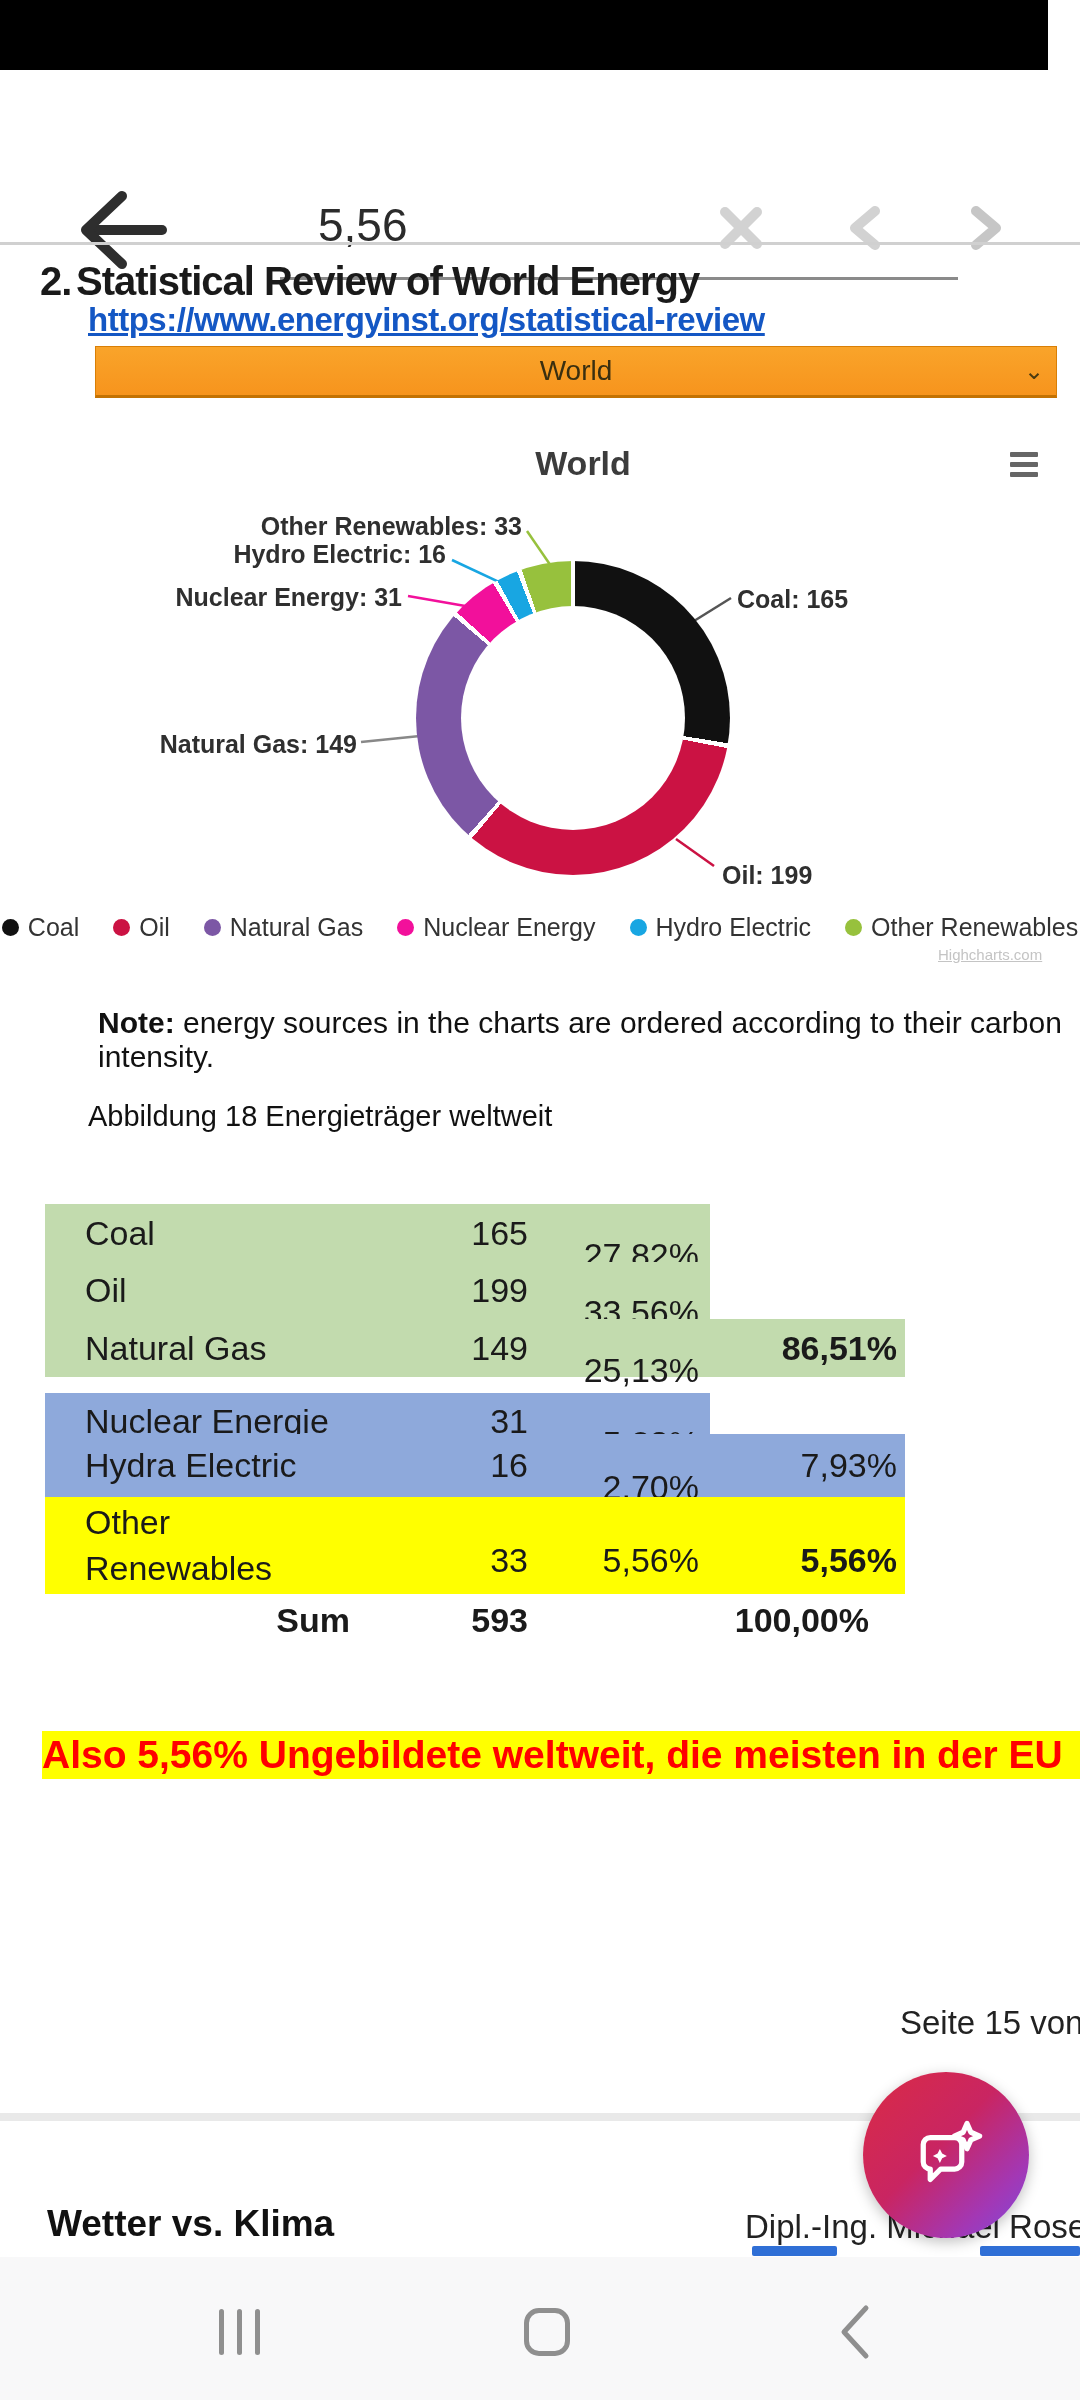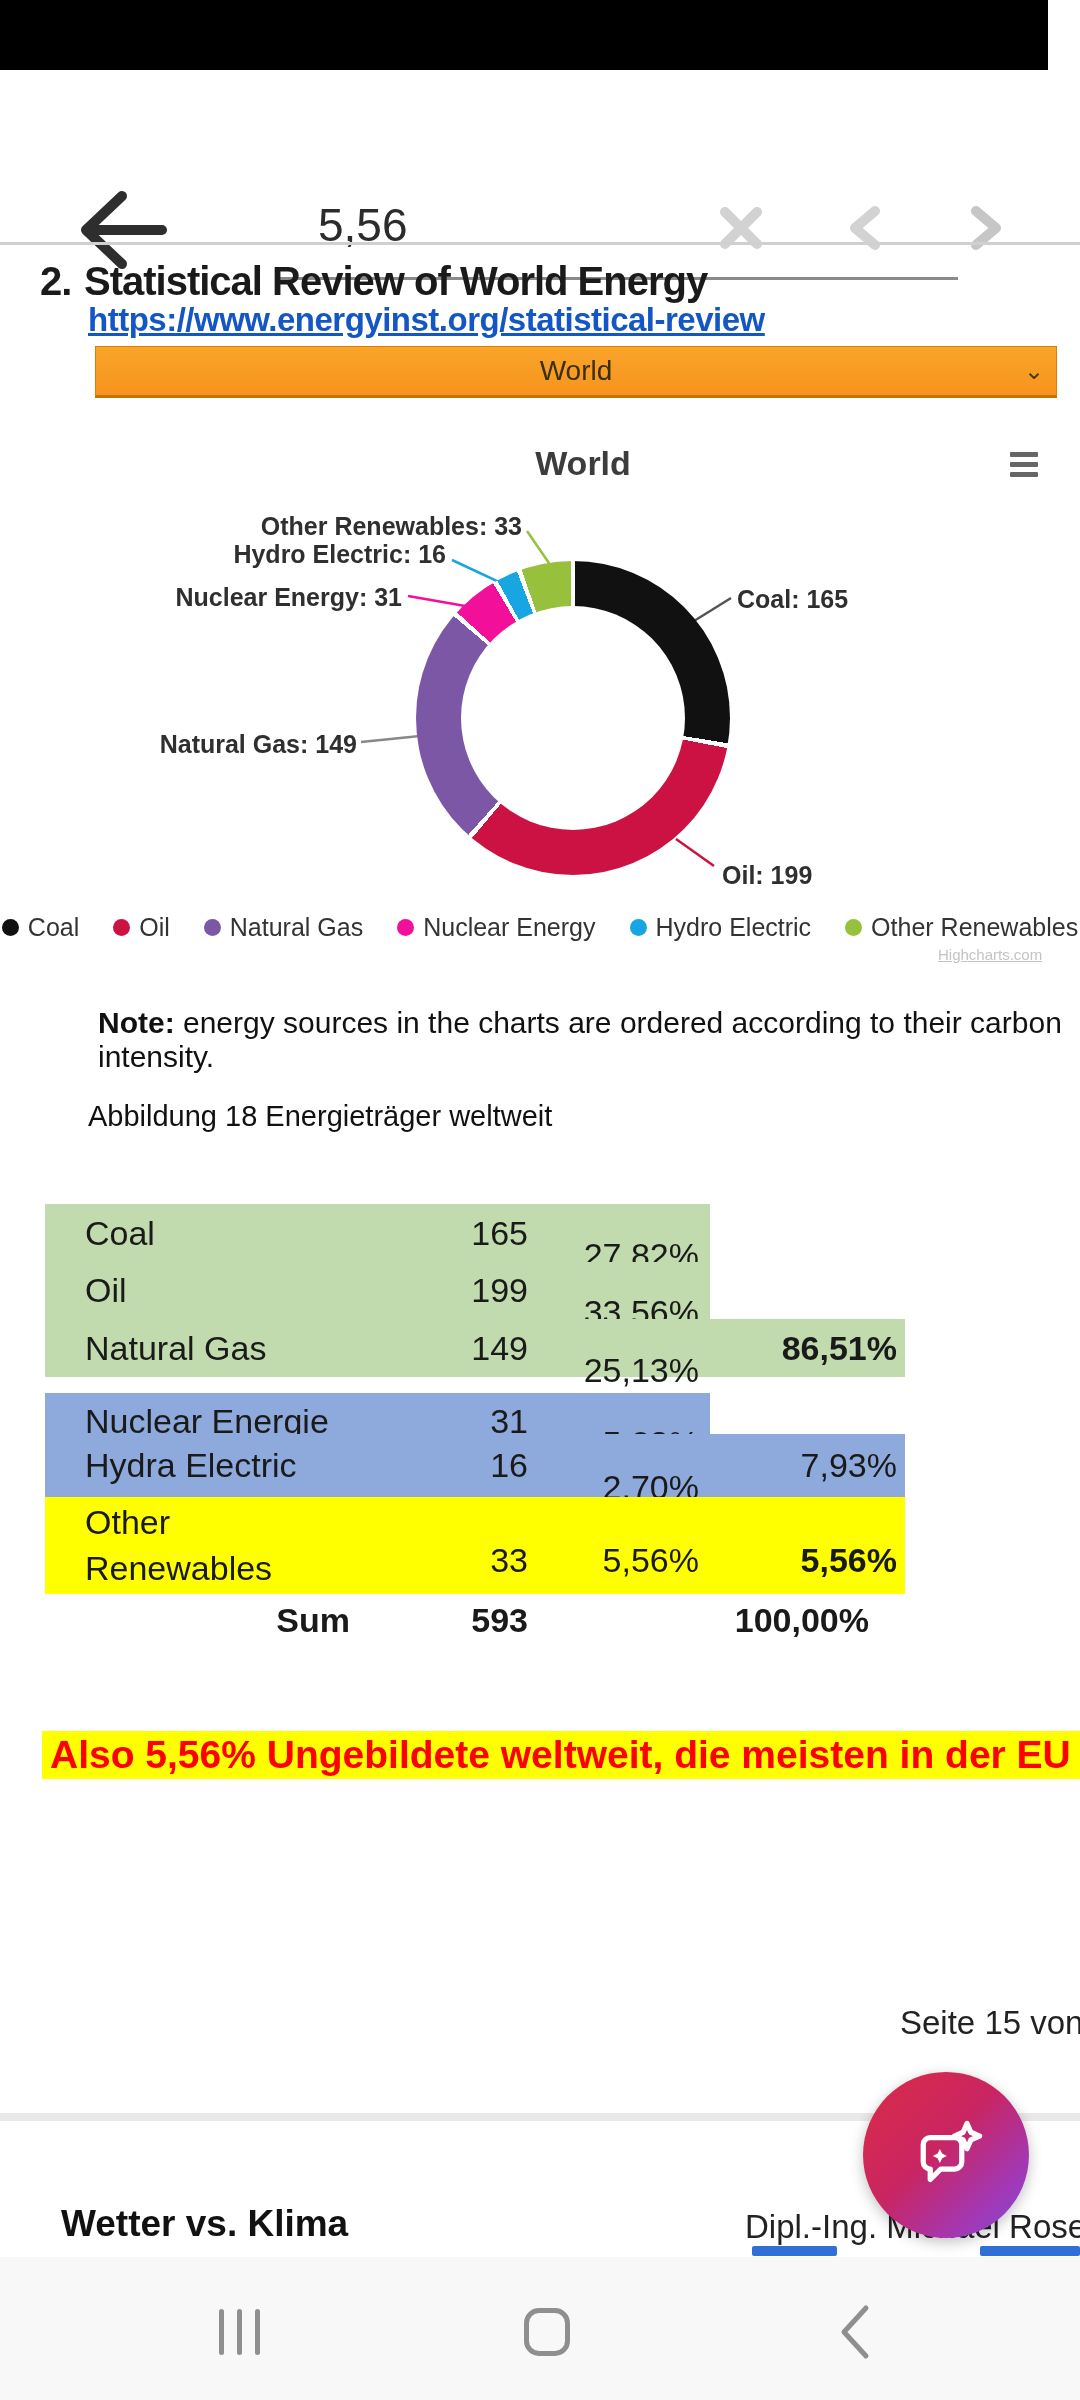--- a/index.html
+++ b/index.html
@@ -16,21 +16,21 @@
   .notch { left:1048px; top:0; width:32px; height:70px; background:#fff; }
 
   
   .find-bar { left:0; top:70px; width:1080px; height:148px; background:#fff; }
   .find-query { left:318px; top:128px; font-size:46px; color:#2b2b2b; }
   .find-underline { left:280px; top:207px; width:678px; height:3px; background:#8a8a8a; }
   .bar-divider { left:0; top:242px; width:1080px; height:3px; background:#d0d0d0; }
 
   
   .h-num  { left:40px; top:259px; font-size:40px; font-weight:bold; letter-spacing:-1px; }
-  .h-text { left:84px; top:259px; font-size:40px; font-weight:bold; letter-spacing:-1px; }
+  .h-text { left:76px; top:259px; font-size:40px; font-weight:bold; letter-spacing:-1px; }
   .doc-link { left:88px; top:301px; font-size:33px; font-weight:bold;
               color:var(--link-blue); text-decoration:underline; letter-spacing:-0.5px; }
 
   .region-select { left:95px; top:346px; width:962px; height:52px;
     background:linear-gradient(#f9a42a, var(--accent-orange));
     border:1px solid #d97f06; border-bottom:3px solid #c37203;
     display:flex; align-items:center; justify-content:center;
     font-size:28px; color:#3a2f10; }
   .region-caret { position:absolute; right:12px; top:10px; font-size:24px; color:#4a3a10; }
 
@@ -67,26 +67,26 @@
            justify-content:flex-end; padding-right:8px; font-size:34px; }
   .bg-green  { background:var(--tbl-green); }
   .bg-blue   { background:var(--tbl-blue); }
   .bg-yellow { background:var(--tbl-yellow); }
   .bold { font-weight:bold; }
   .sum-lbl { position:absolute; right:360px; font-weight:bold; }
   .sum-num { position:absolute; right:182px; font-weight:bold; }
 
   .highlight-line { left:42px; top:1731px; width:1038px; height:48px;
     background:var(--tbl-yellow); color:var(--hl-red); font-weight:bold;
-    font-size:39px; line-height:48px; padding-left:8px; white-space:nowrap; overflow:hidden; }
+    font-size:39px; line-height:48px; padding-left:0; white-space:nowrap; overflow:hidden; }
 
   .page-num { left:900px; top:2004px; font-size:33px; color:#222; white-space:nowrap; }
   .page-sep { left:0; top:2113px; width:1080px; height:8px; background:#e9e9e9; }
 
-  .footer-left  { left:61px; top:2203px; font-size:37px; font-weight:bold; color:#111; }
+  .footer-left  { left:47px; top:2203px; font-size:37px; font-weight:bold; color:#111; }
   .footer-right { left:745px; top:2208px; font-size:33px; color:#222; white-space:nowrap; }
   .link-sliver { top:2246px; height:10px; background:#2f6fd6; border-radius:2px; }
 
   
   .fab { left:863px; top:2072px; width:166px; height:166px; border-radius:50%;
     background:linear-gradient(135deg, var(--fab-start) 0%, #c92562 45%, #a238b6 78%, var(--fab-end) 100%);
     display:flex; align-items:center; justify-content:center; cursor:pointer;
     box-shadow:0 4px 14px rgba(0,0,0,0.25); }
 
   

